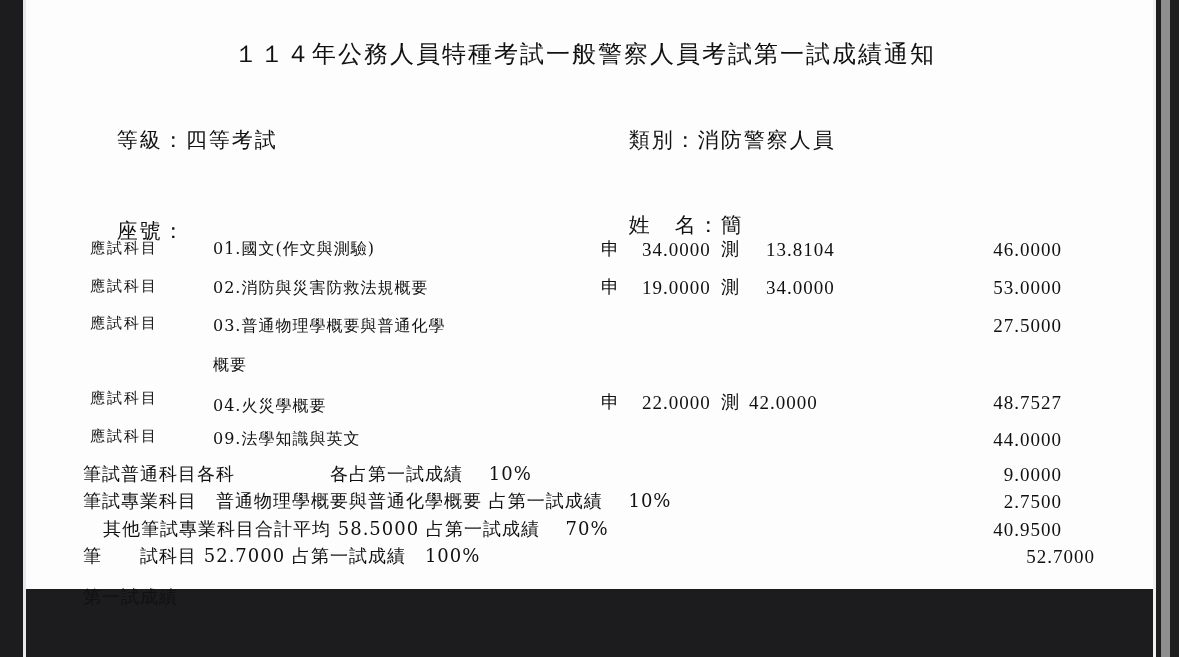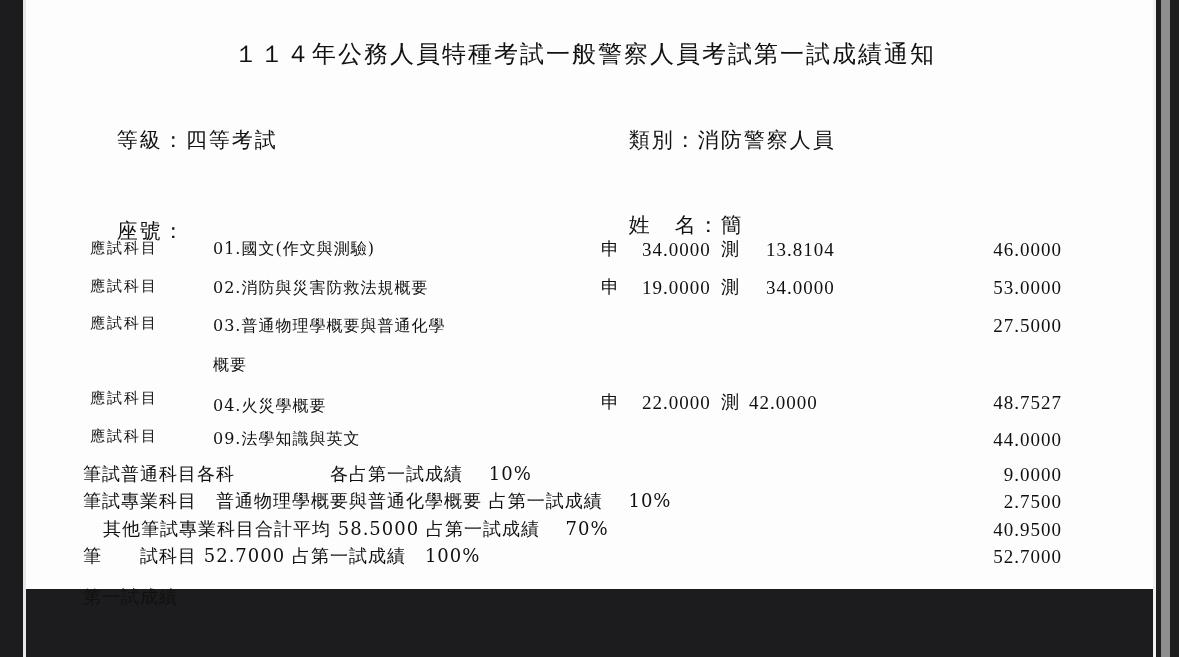--- a/index.html
+++ b/index.html
@@ -88,21 +88,21 @@
   <div class="t summ" style="left:57px; top:465px;">筆試普通科目各科　　　　　各占第一試成績　 10%</div>
   <div class="t num right" style="left:876px; top:465px;">9.0000</div>
 
   <div class="t summ" style="left:57px; top:492px;">筆試專業科目　普通物理學概要與普通化學概要 占第一試成績　 10%</div>
   <div class="t num right" style="left:876px; top:492px;">2.7500</div>
 
   <div class="t summ" style="left:57px; top:520px;margin-left:20px;">其他筆試專業科目合計平均 58.5000 占第一試成績　 70%</div>
   <div class="t num right" style="left:876px; top:520px;">40.9500</div>
 
   <div class="t summ" style="left:57px; top:547px;">筆　　試科目 52.7000 占第一試成績　100%</div>
-  <div class="t num right" style="left:876px; top:547px;">52.7000</div>
+  <div class="t num right" style="left:909px; top:547px;">52.7000</div>
 
   <div class="t summ" style="left:57px; top:588px;">第一試成績</div>
 </div>
 
 <div class="right-edge"></div>
 <div class="right-dark1"></div>
 <div class="scrollbar"></div>
 <div class="right-dark2"></div>
 
 </body></html>

